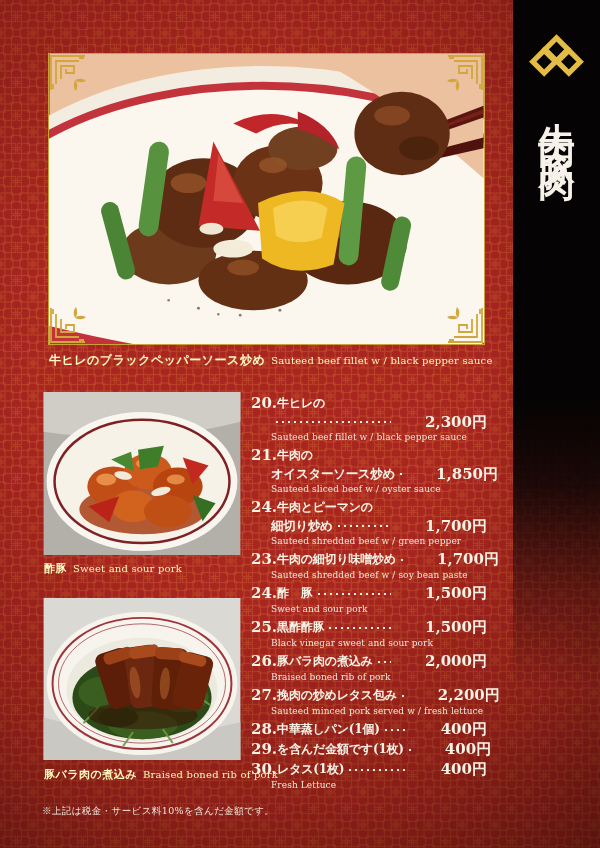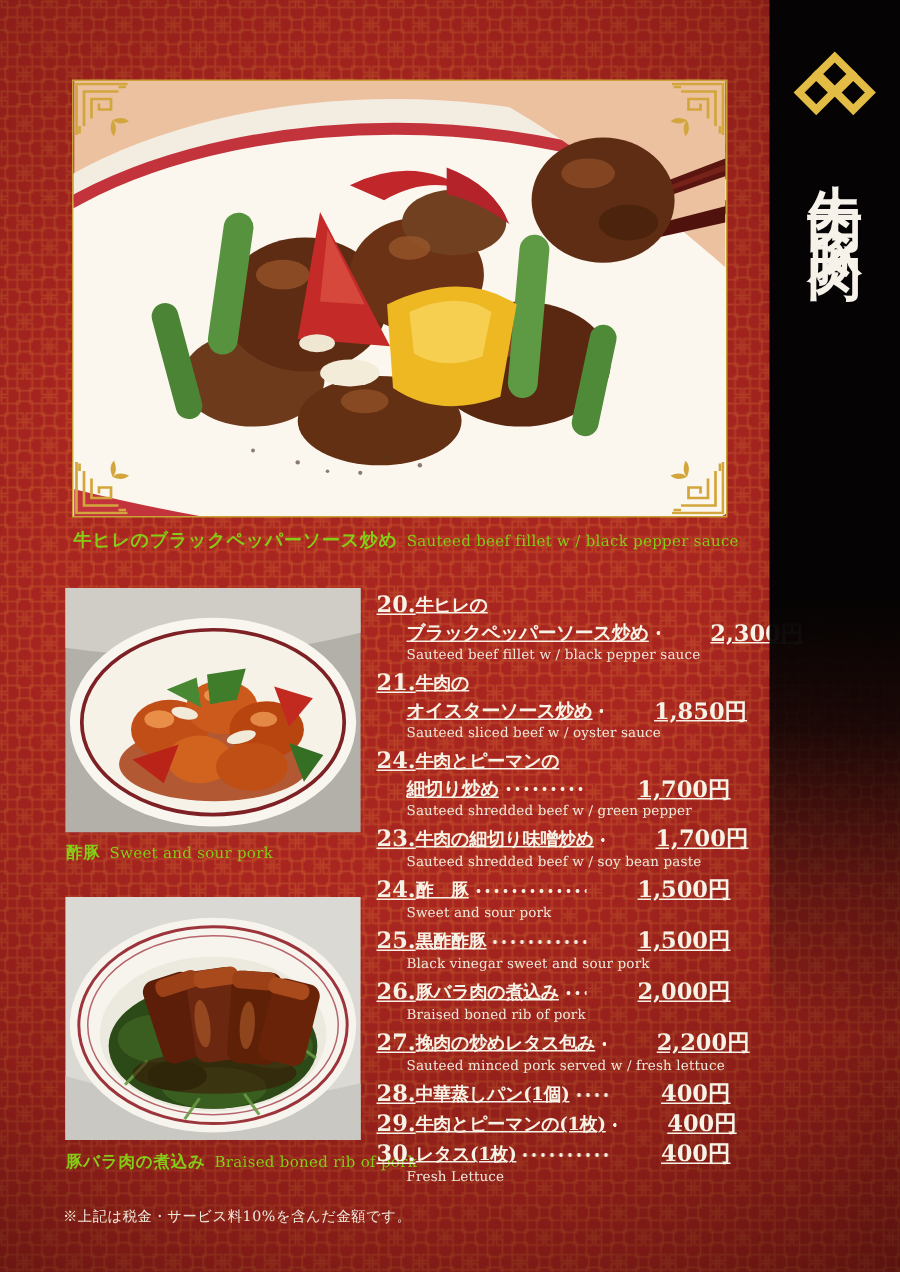--- a/index.html
+++ b/index.html
@@ -18,35 +18,35 @@
     font-family:"DejaVu Serif","Liberation Serif",serif;}
   
   .hero{position:absolute;left:48px;top:53px;width:437px;height:292px;
     border:1px solid #c9a136;box-sizing:border-box;}
   .hero svg.scene{position:absolute;inset:0;display:block;}
   .corner{position:absolute;width:36px;height:36px;}
   .corner.tl{left:1px;top:1px;}
   .corner.tr{right:1px;top:1px;transform:scaleX(-1);}
   .corner.bl{left:1px;bottom:1px;transform:scaleY(-1);}
   .corner.br{right:1px;bottom:1px;transform:scale(-1,-1);}
-  .caption{position:absolute;color:#84cc16;white-space:nowrap;}
+  .caption{position:absolute;color:#fef9c3;white-space:nowrap;}
   .cap-jp{font-size:12px;font-weight:700;letter-spacing:0.5px;}
   .cap-en{font-size:10px;margin-left:6px;letter-spacing:0.2px;}
   .cap-hero{left:49px;top:349px;}
   .cap-p2{left:44px;top:557px;}
   .cap-p2 .cap-jp{font-size:11px;}
   .cap-p3{left:44px;top:763px;}
   .cap-p3 .cap-jp{font-size:11px;}
   .photo2{position:absolute;left:43px;top:392px;width:198px;height:163px;}
   .photo3{position:absolute;left:43px;top:598px;width:198px;height:162px;}
   .photo2 svg,.photo3 svg{display:block;}
   
   .menu{position:absolute;left:251px;top:394px;width:236px;color:#f7f2e6;}
   .menu-item{margin-bottom:1px;}
-  .row{display:flex;align-items:center;line-height:19px;white-space:nowrap;text-decoration:underline;}
+  .row{display:flex;align-items:center;line-height:19px;white-space:nowrap;}
   .row.l2{line-height:18px;padding-left:20px;}
   .num{font-size:15px;font-weight:700;flex:0 0 auto;}
   .jp{font-size:12px;font-weight:700;letter-spacing:-0.2px;flex:0 0 auto;}
   .row.l2 .jp{font-size:12.5px;letter-spacing:-0.3px;}
   .leader{flex:1 1 auto;min-width:4px;height:12px;margin:0 3px;align-self:center;
     background-image:radial-gradient(circle,#f5efe2 1.1px,rgba(0,0,0,0) 1.5px);
     background-size:6px 12px;background-repeat:repeat-x;background-position:left 55%;}
   .price{font-size:15px;font-weight:700;flex:0 0 auto;padding-left:31px;}
   .eng{padding-left:20px;font-size:9px;line-height:11px;margin:1px 0 3px;color:#efe8da;
     letter-spacing:0.1px;white-space:nowrap;}
@@ -228,21 +228,20 @@
     <span class="cap-jp">豚バラ肉の煮込み</span><span class="cap-en">Braised boned rib of pork</span>
   </div>
 
   <div class="menu" id="menu-list">
       <div class="menu-item">
         <div class="row">
           <span class="num">20.</span>
           <span class="jp">牛ヒレの</span>
         </div>
         <div class="row l2">
-          <span class="jp">ブラックペッパーソース炒め</span>
           <span class="leader"></span>
           <span class="price">2,300円</span>
         </div>
         <div class="eng">Sauteed beef fillet w / black pepper sauce</div>
       </div>
       <div class="menu-item">
         <div class="row">
           <span class="num">21.</span>
           <span class="jp">牛肉の</span>
         </div>
@@ -314,21 +313,21 @@
         <div class="row">
           <span class="num">28.</span>
           <span class="jp">中華蒸しパン(1個)</span>
           <span class="leader"></span>
           <span class="price">400円</span>
         </div>
       </div>
       <div class="menu-item">
         <div class="row">
           <span class="num">29.</span>
-          <span class="jp">牛肉とピーマンの(1枚)</span>
+          <span class="jp">を含んだ金額です(1枚)</span>
           <span class="leader"></span>
           <span class="price">400円</span>
         </div>
       </div>
       <div class="menu-item">
         <div class="row">
           <span class="num">30.</span>
           <span class="jp">レタス(1枚)</span>
           <span class="leader"></span>
           <span class="price">400円</span>

